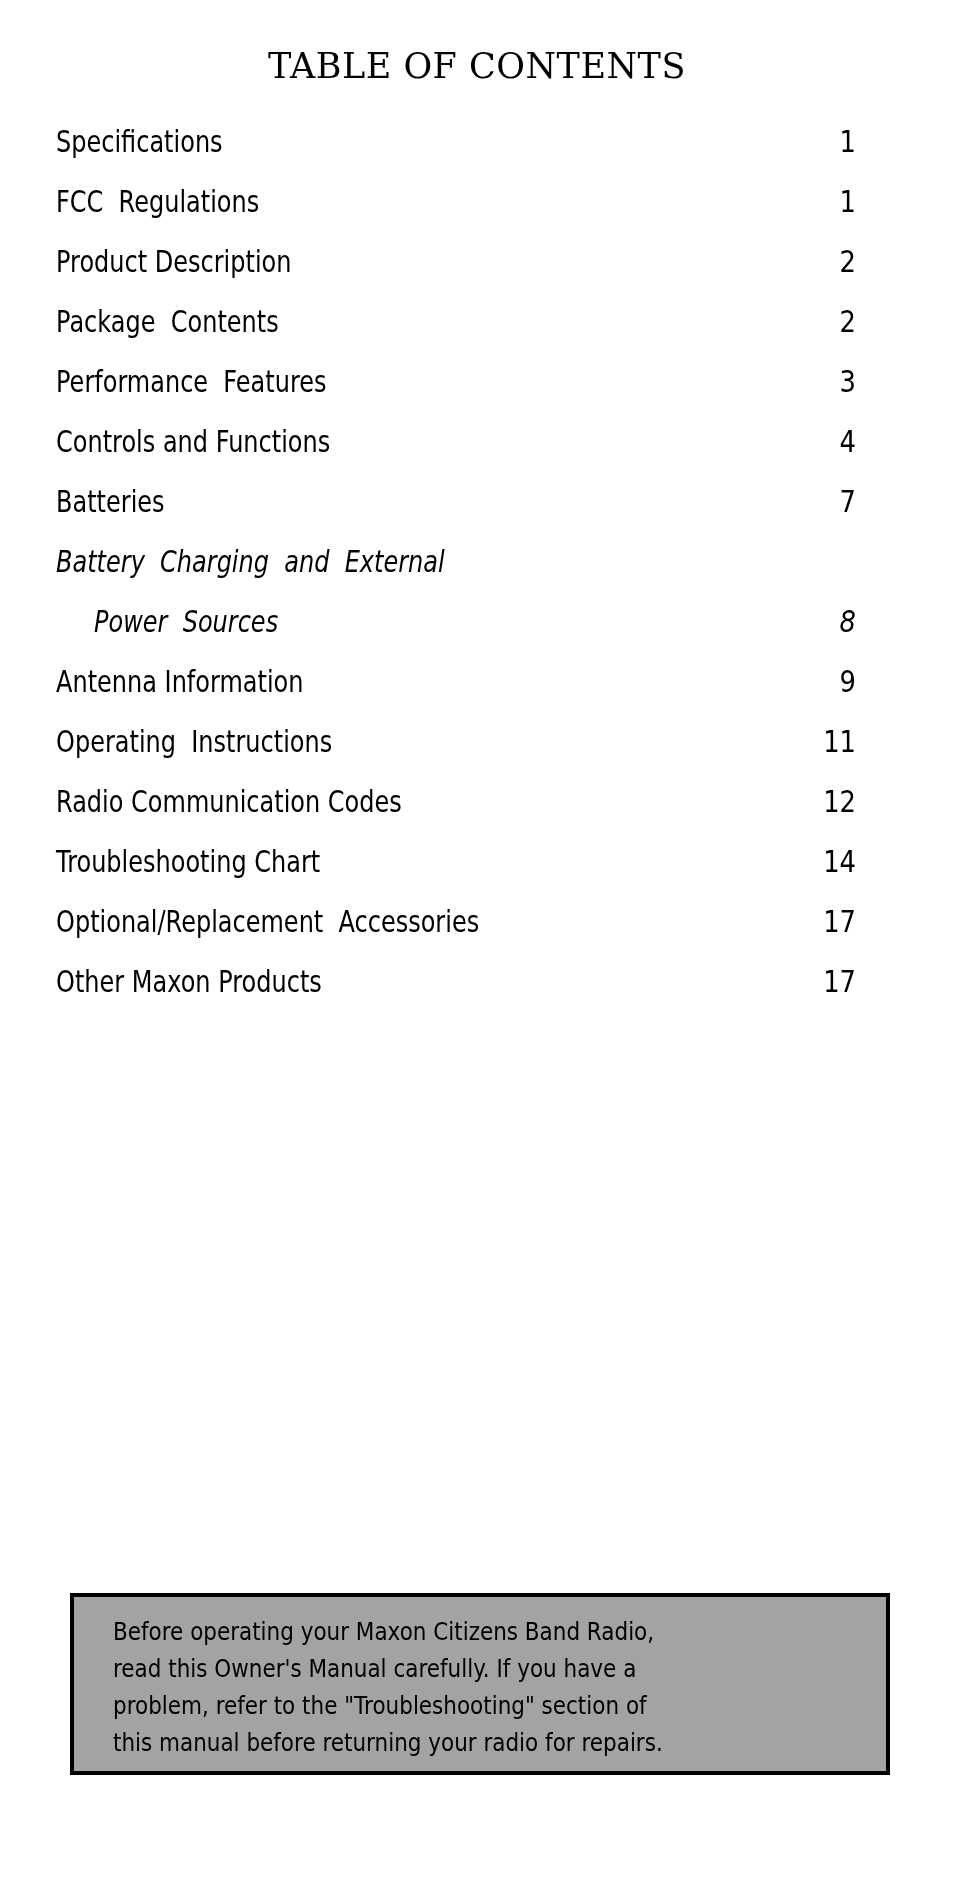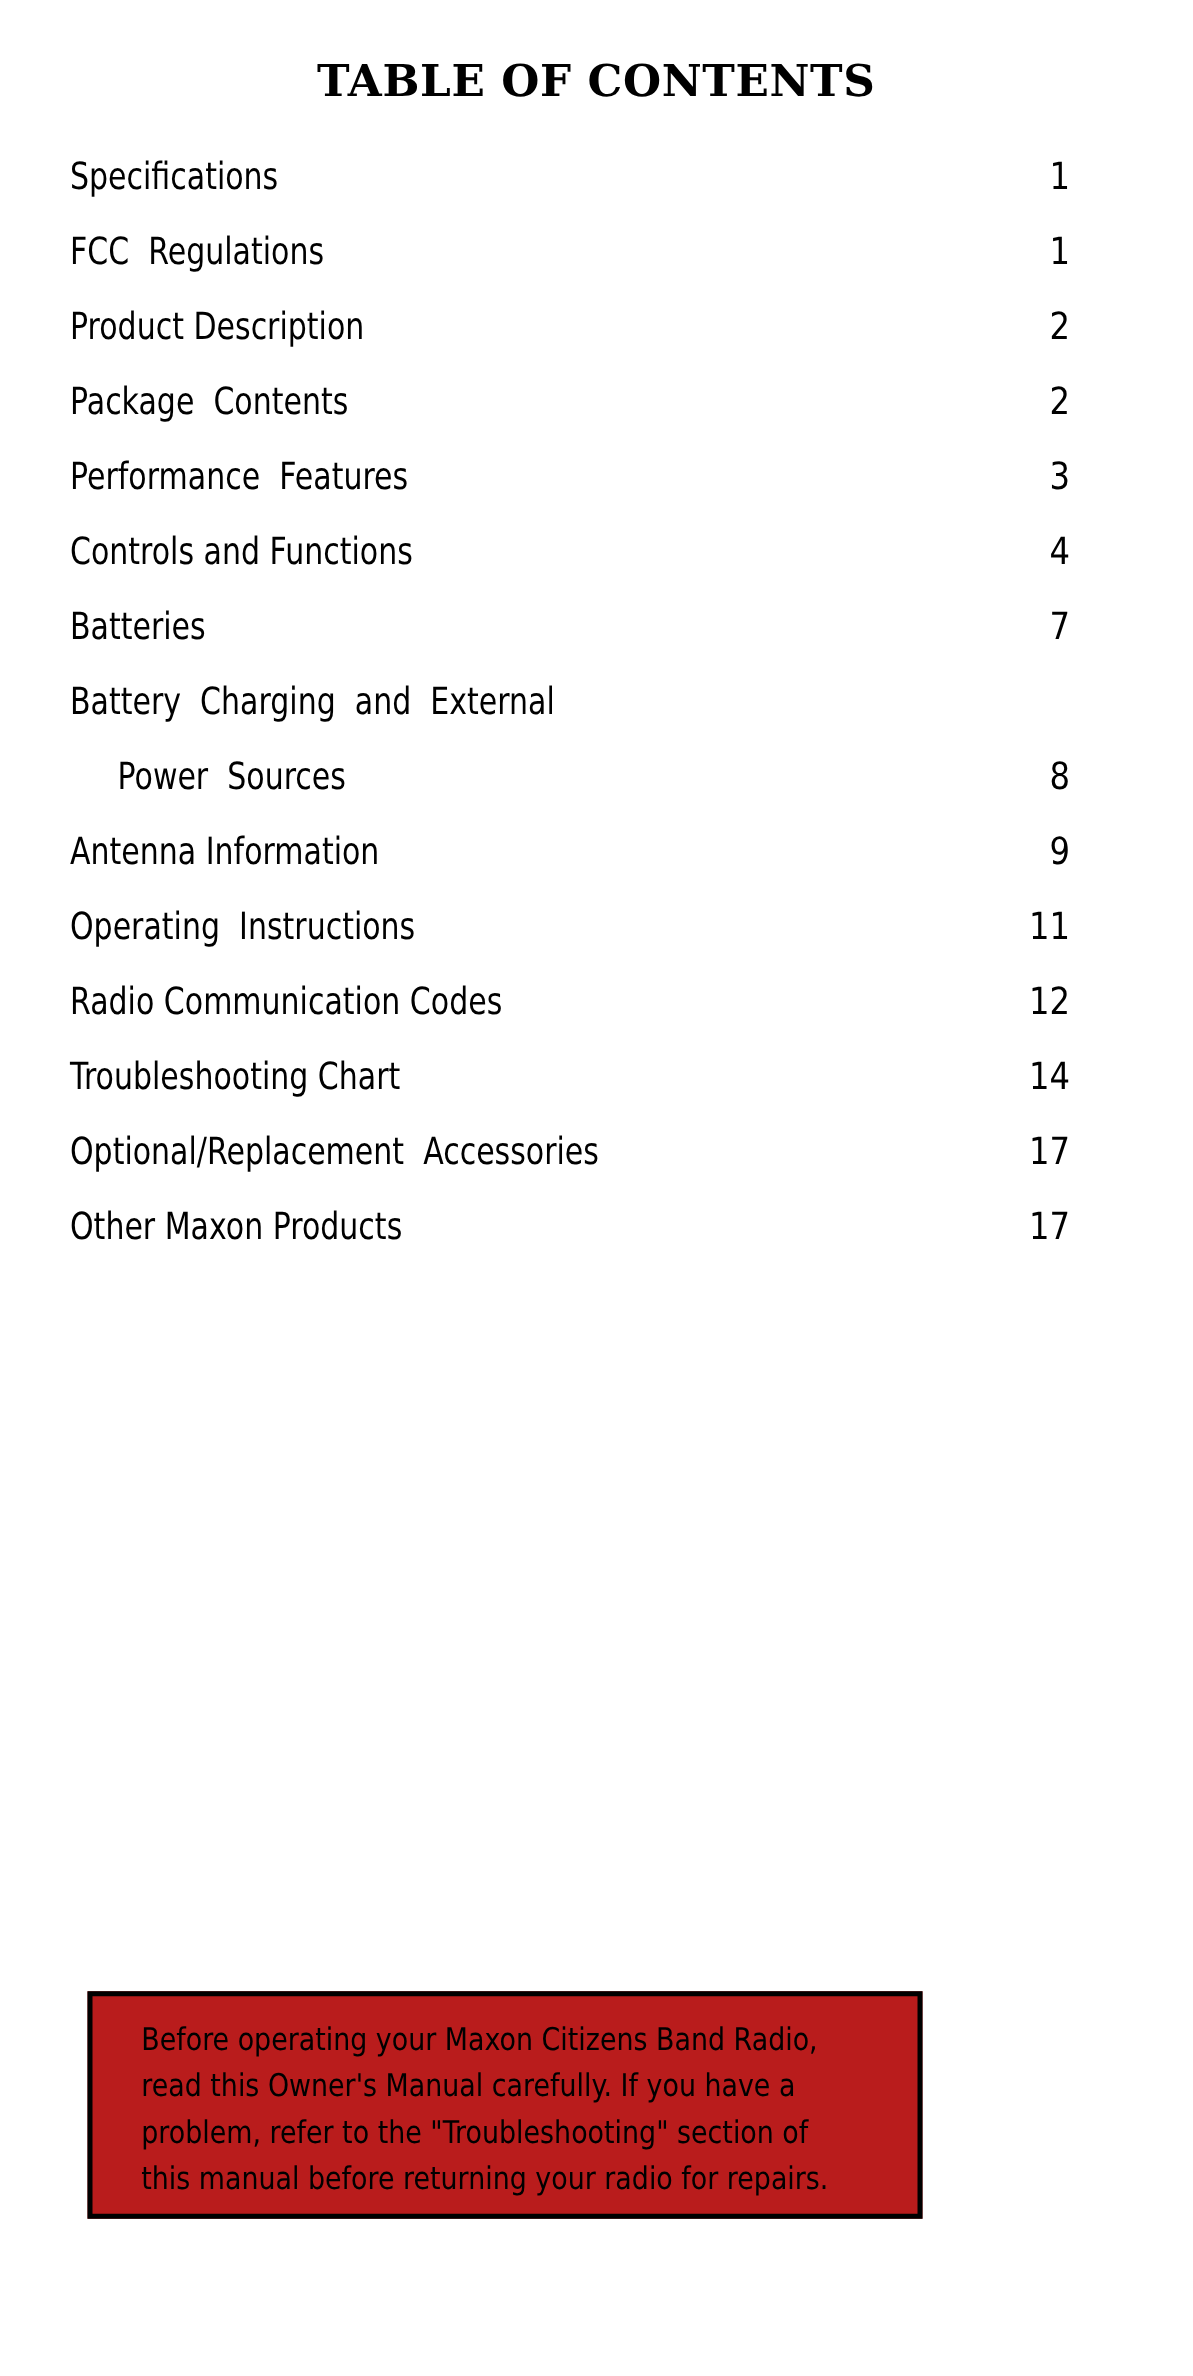--- a/index.html
+++ b/index.html
@@ -24,21 +24,21 @@
   }
 
   
   .toc-title {
     position: absolute;
     top: 44px;
     left: 0;
     width: 954px;
     text-align: center;
     font-family: "DejaVu Serif", "Liberation Serif", serif;
-    font-weight: bold;
+    font-weight: normal;
     font-size: 35px;
     letter-spacing: 0.5px;
     line-height: 44px;
     white-space: nowrap;
   }
 
   
   .toc-list {
     position: absolute;
     top: 120px;
@@ -79,38 +79,39 @@
     font-weight: 400;
     font-size: 30px;
     line-height: 44px;
     transform: scaleX(0.86);
     transform-origin: right center;
   }
 
   
   .toc-row.two-line {
     height: 120px;
+    font-style: italic;
   }
   .toc-row.two-line .label.second {
     top: 60px;
   }
   .toc-row.two-line .pageno {
     top: 60px;
   }
 
   
   .note-box {
     position: absolute;
     left: 70px;
     top: 1593px;
-    width: 668px;
+    width: 820px;
     height: 182px;
     border: 4px solid #000000;
     box-sizing: border-box;
-    background: #b91c1c;
+    background: #a3a3a3;
   }
 
   .note-text {
     position: absolute;
     left: 39px;
     top: 16px;
     width: 760px;
     font-family: "DejaVu Sans", sans-serif;
     font-size: 25px;
     line-height: 37px;

